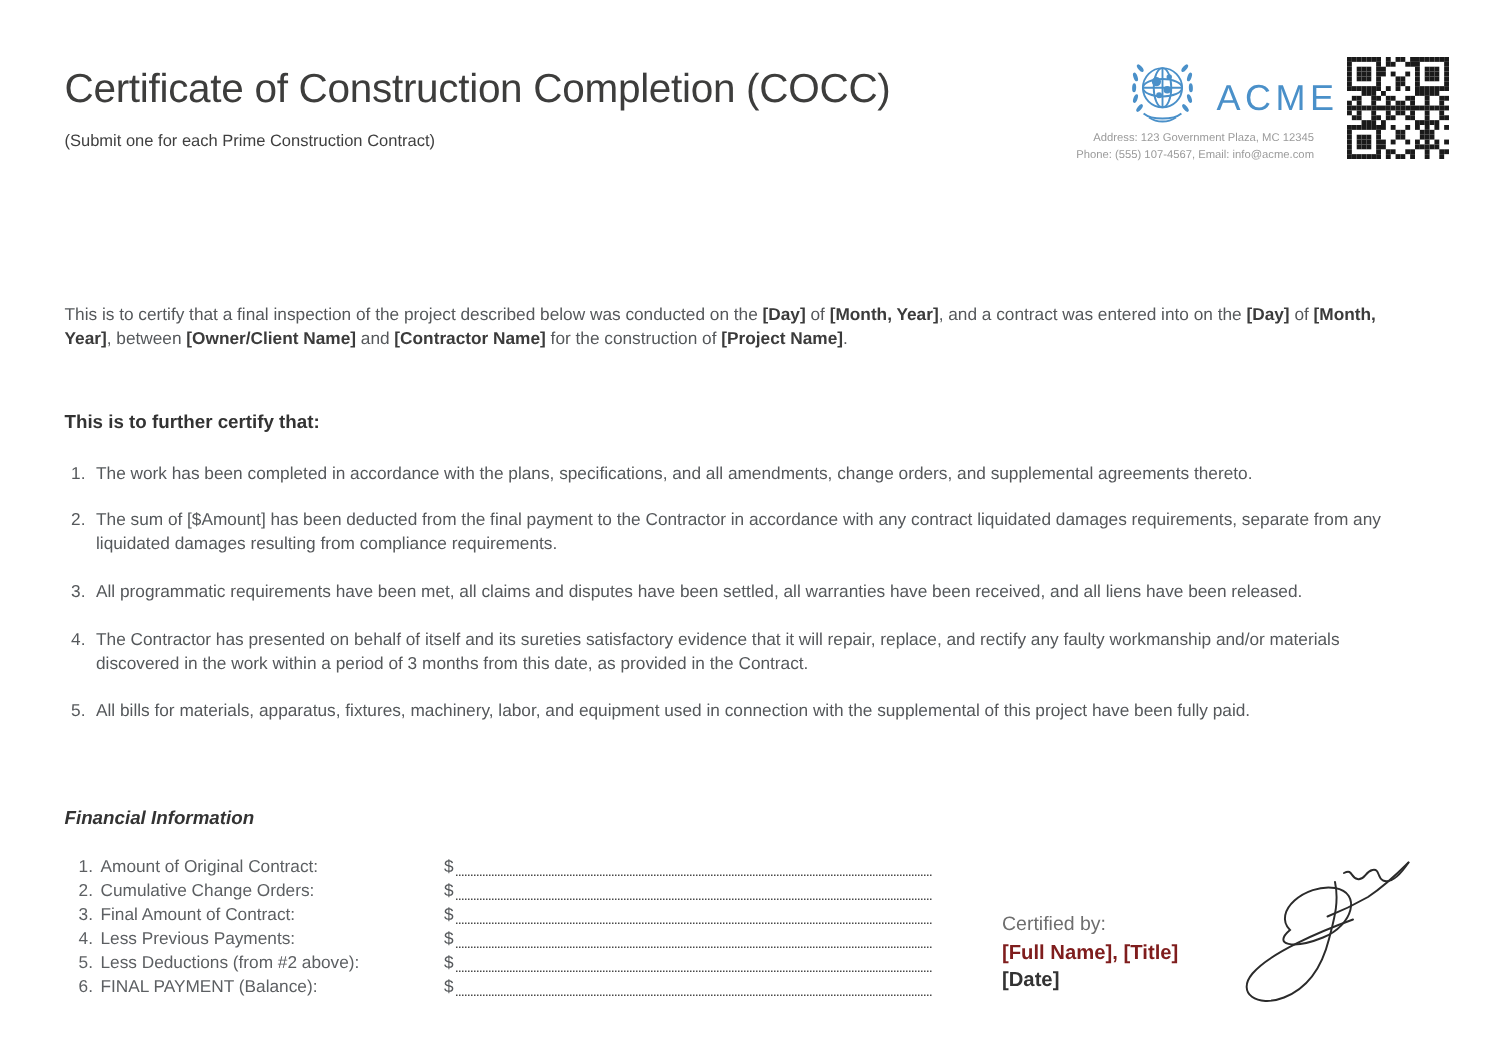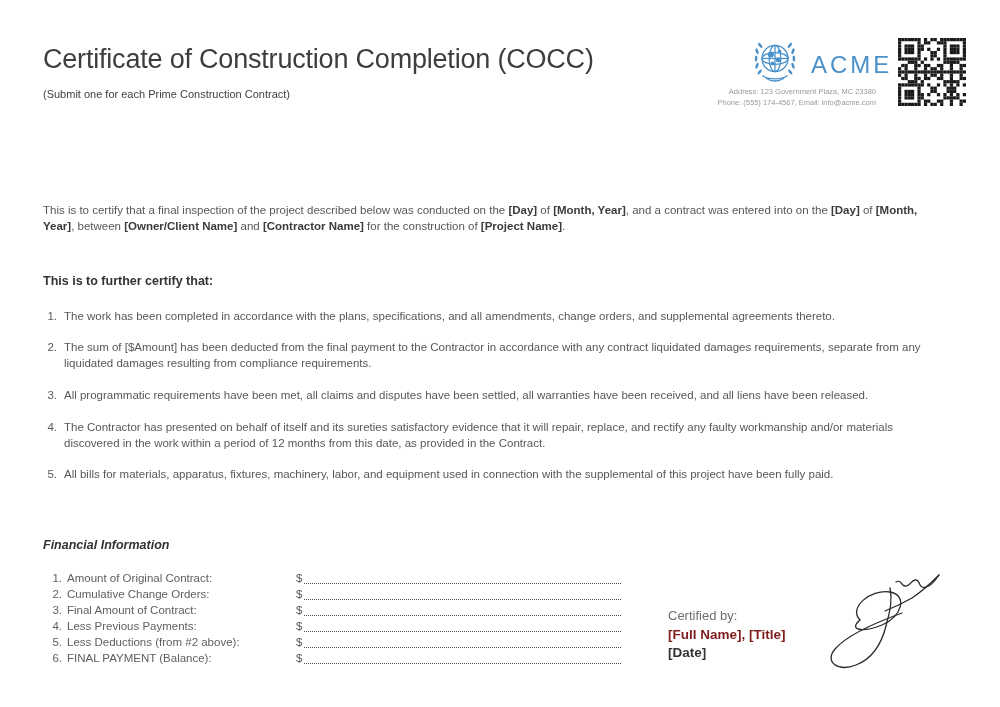--- a/index.html
+++ b/index.html
@@ -90,22 +90,22 @@
         <g stroke="#4a90c9" stroke-width="1.4" fill="none">
           <path d="M16,44 C22,49 38,49 44,44"></path>
           <path d="M20,47 C26,51 34,51 40,47"></path>
         </g>
       </svg>
     </span>
     <span class="brand-name">ACME</span>
   </div>
 
   <div class="org-contact">
-    <div>Address: 123 Government Plaza, MC 23380</div>
-    <div>Phone: (555) 174-4567, Email: info@acme.com</div>
+    <div>Address: 123 Government Plaza, MC 12345</div>
+    <div>Phone: (555) 107-4567, Email: info@acme.com</div>
   </div>
 
   <svg class="qr" id="qr-svg" viewBox="0 0 21 21">
       <rect x="0" y="0" width="1" height="1" fill="#1a1a1a"></rect>
       <rect x="1" y="0" width="1" height="1" fill="#1a1a1a"></rect>
       <rect x="2" y="0" width="1" height="1" fill="#1a1a1a"></rect>
       <rect x="3" y="0" width="1" height="1" fill="#1a1a1a"></rect>
       <rect x="4" y="0" width="1" height="1" fill="#1a1a1a"></rect>
       <rect x="5" y="0" width="1" height="1" fill="#1a1a1a"></rect>
       <rect x="6" y="0" width="1" height="1" fill="#1a1a1a"></rect>
@@ -347,21 +347,21 @@
 
   <div class="bodytext">
     <p class="intro"><span>This is to certify that a final inspection of the project described below was conducted on the </span><b>[Day]</b><span> of </span><b>[Month, Year]</b><span>, and a contract was entered into on the </span><b>[Day]</b><span> of </span><b>[Month, Year]</b><span>, between </span><b>[Owner/Client Name]</b><span> and </span><b>[Contractor Name]</b><span> for the construction of </span><b>[Project Name]</b><span>.</span></p>
 
     <div class="certify-heading">This is to further certify that:</div>
 
     <ol class="certify">
       <li>The work has been completed in accordance with the plans, specifications, and all amendments, change orders, and supplemental agreements thereto.</li>
       <li>The sum of [$Amount] has been deducted from the final payment to the Contractor in accordance with any contract liquidated damages requirements, separate from any liquidated damages resulting from compliance requirements.</li>
       <li>All programmatic requirements have been met, all claims and disputes have been settled, all warranties have been received, and all liens have been released.</li>
-      <li>The Contractor has presented on behalf of itself and its sureties satisfactory evidence that it will repair, replace, and rectify any faulty workmanship and/or materials discovered in the work within a period of 12 months from this date, as provided in the Contract.</li>
+      <li>The Contractor has presented on behalf of itself and its sureties satisfactory evidence that it will repair, replace, and rectify any faulty workmanship and/or materials discovered in the work within a period of 3 months from this date, as provided in the Contract.</li>
       <li>All bills for materials, apparatus, fixtures, machinery, labor, and equipment used in connection with the supplemental of this project have been fully paid.</li>
     </ol>
   </div>
 
   <div class="fin-heading">Financial Information</div>
 
   <div class="fin-list">
     <div class="fin-row">
       <span class="fin-num">1.</span>
       <span class="fin-label">Amount of Original Contract:</span>

